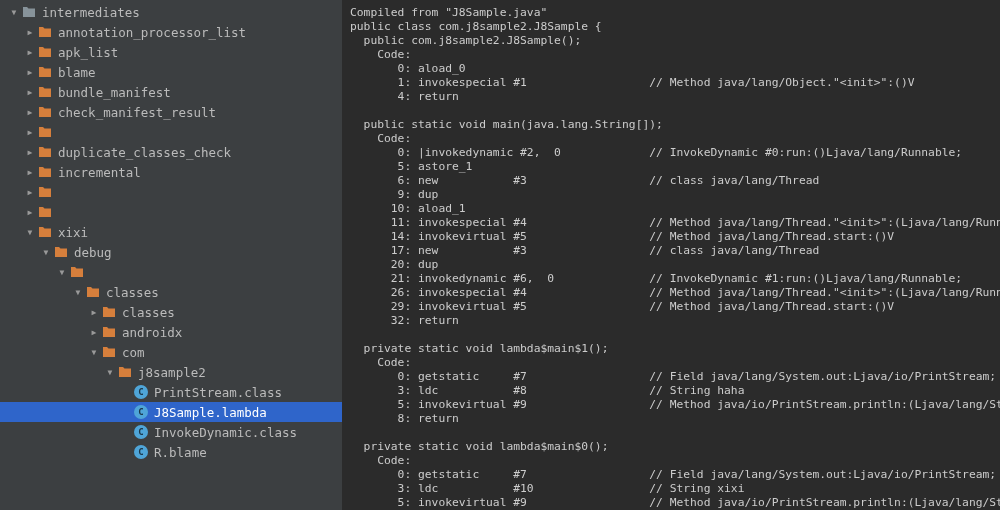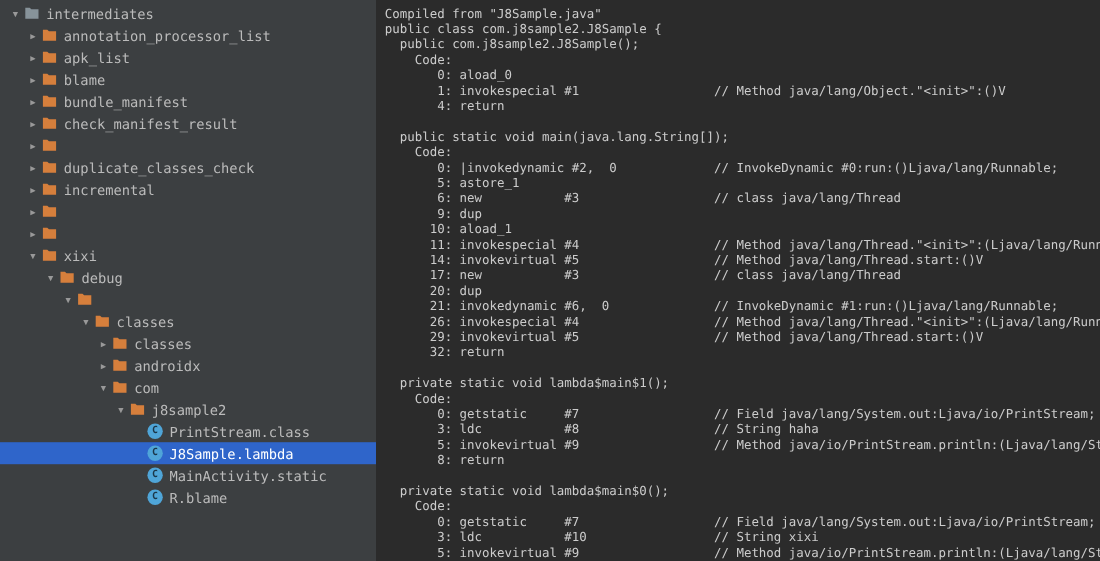--- a/index.html
+++ b/index.html
@@ -241,21 +241,21 @@
     <div class="tree-item selected">
       <span class="indent" style="width:120px"></span>
       <span class="arrow blank">▶</span>
       <span class="class-icon">C</span>
       <span class="tree-label">J8Sample.lambda</span>
     </div>
     <div class="tree-item">
       <span class="indent" style="width:120px"></span>
       <span class="arrow blank">▶</span>
       <span class="class-icon">C</span>
-      <span class="tree-label">MainActivity.static</span>
+      <span class="tree-label">InvokeDynamic.class</span>
     </div>
     <div class="tree-item">
       <span class="indent" style="width:120px"></span>
       <span class="arrow blank">▶</span>
       <span class="class-icon">C</span>
       <span class="tree-label">R.blame</span>
     </div>
   </div>
 <div class="editor" id="editor">Compiled from "J8Sample.java"
 public class com.j8sample2.J8Sample {

